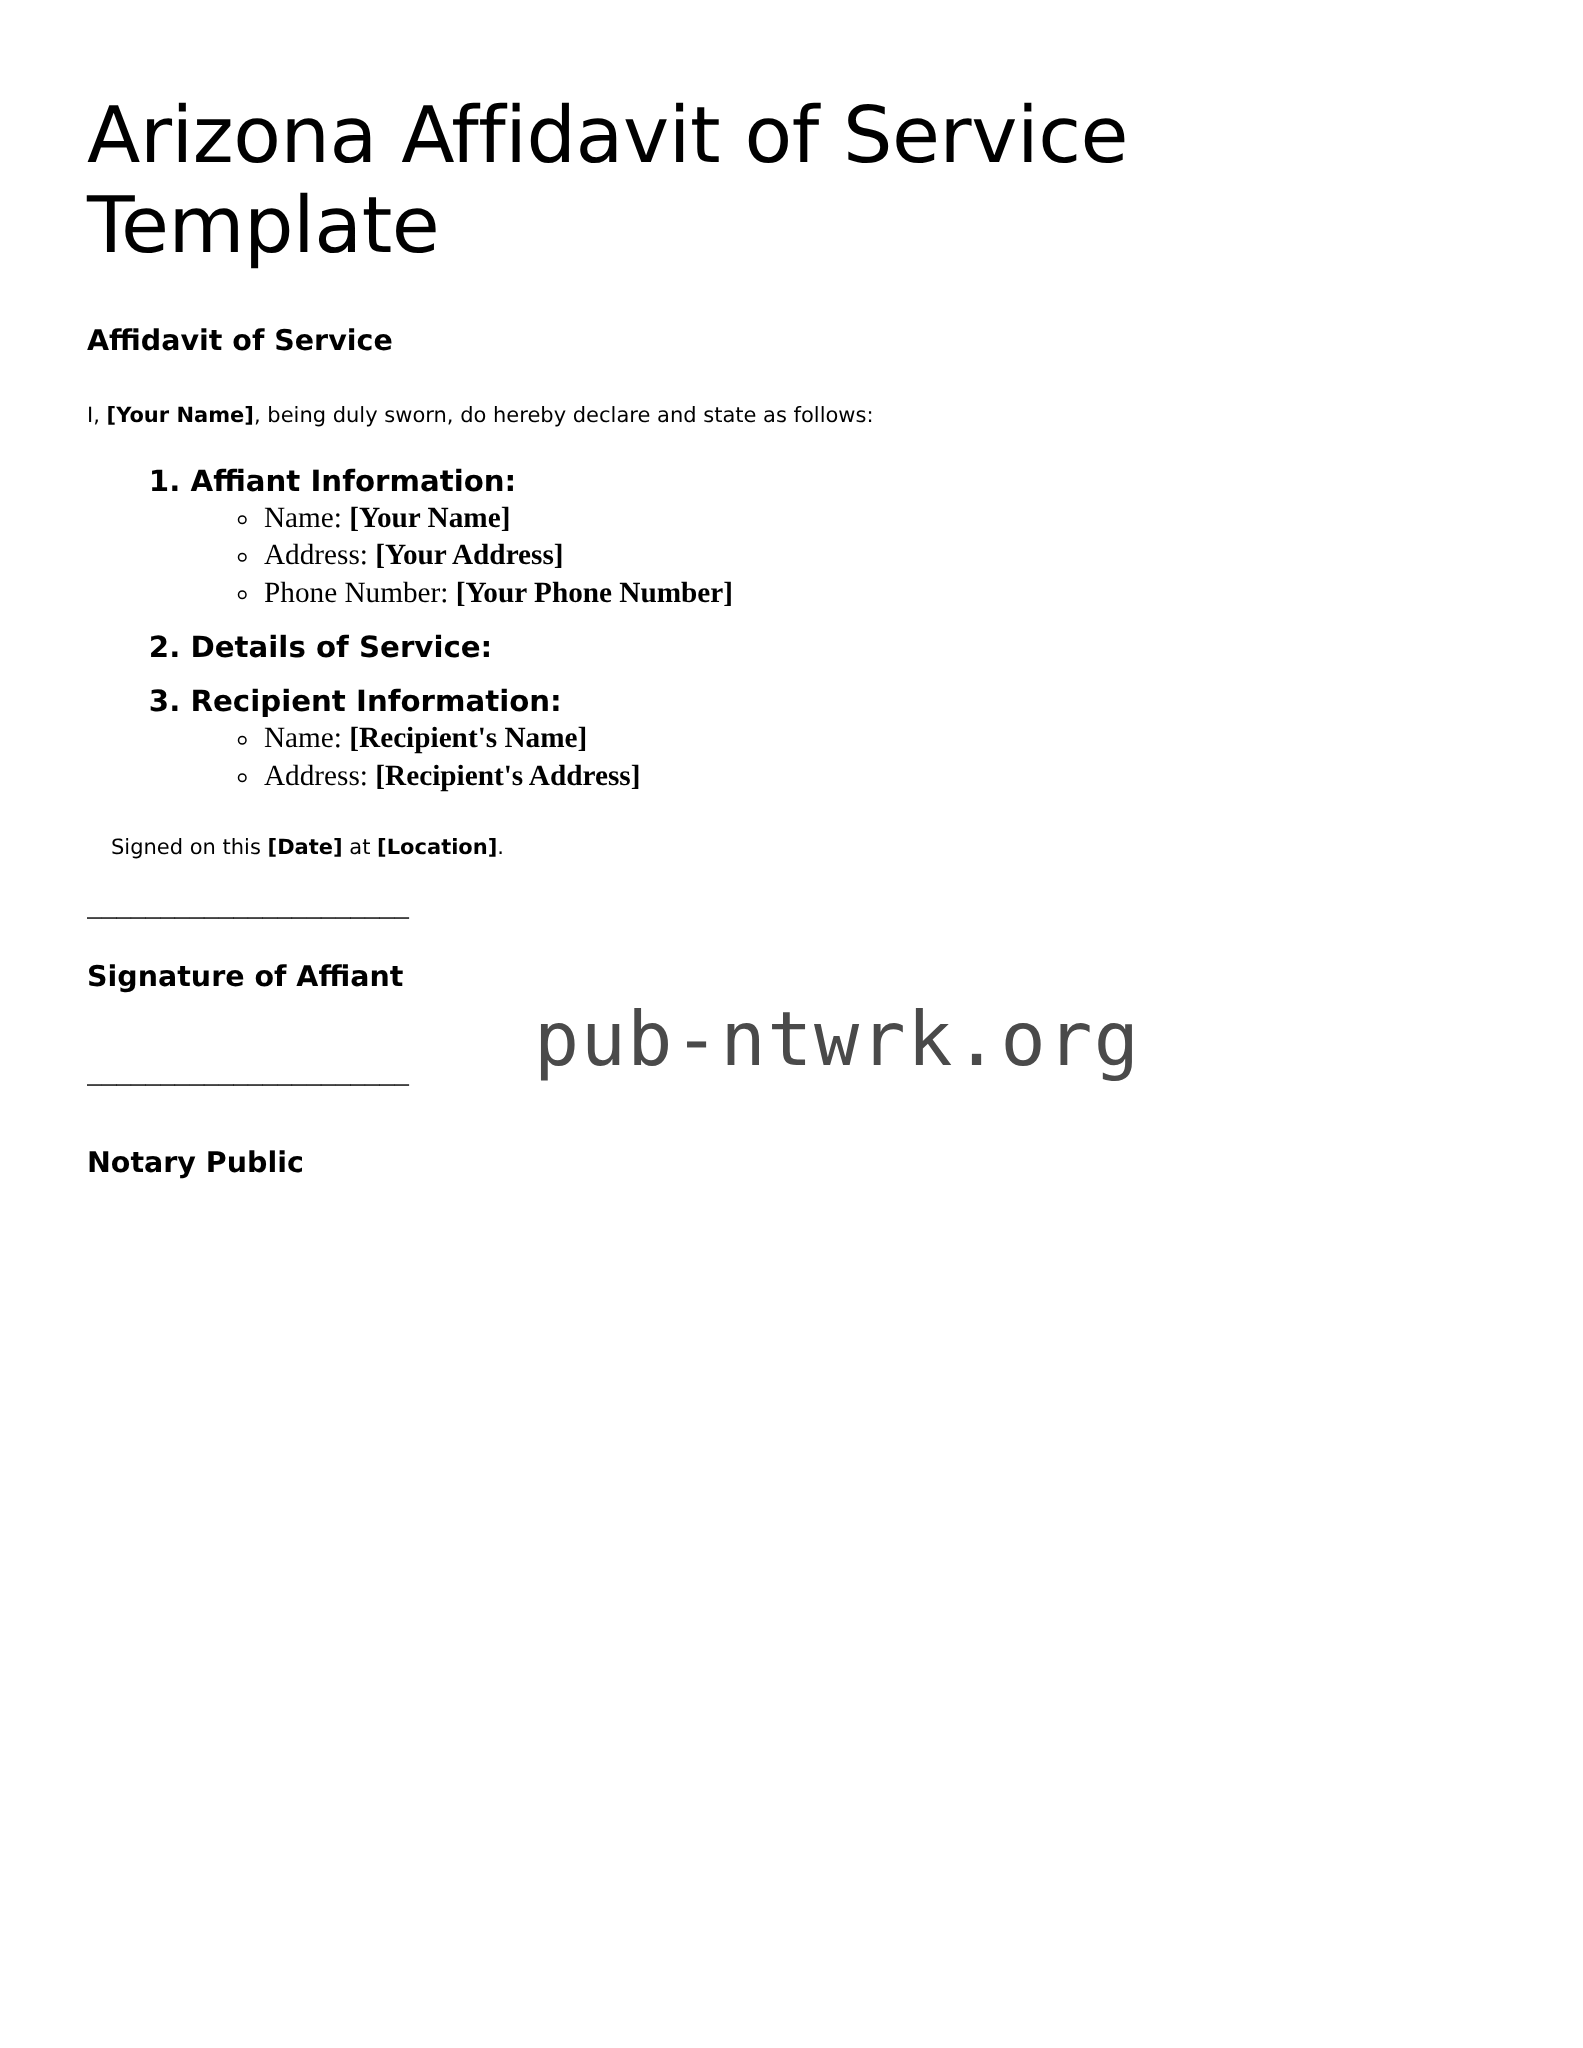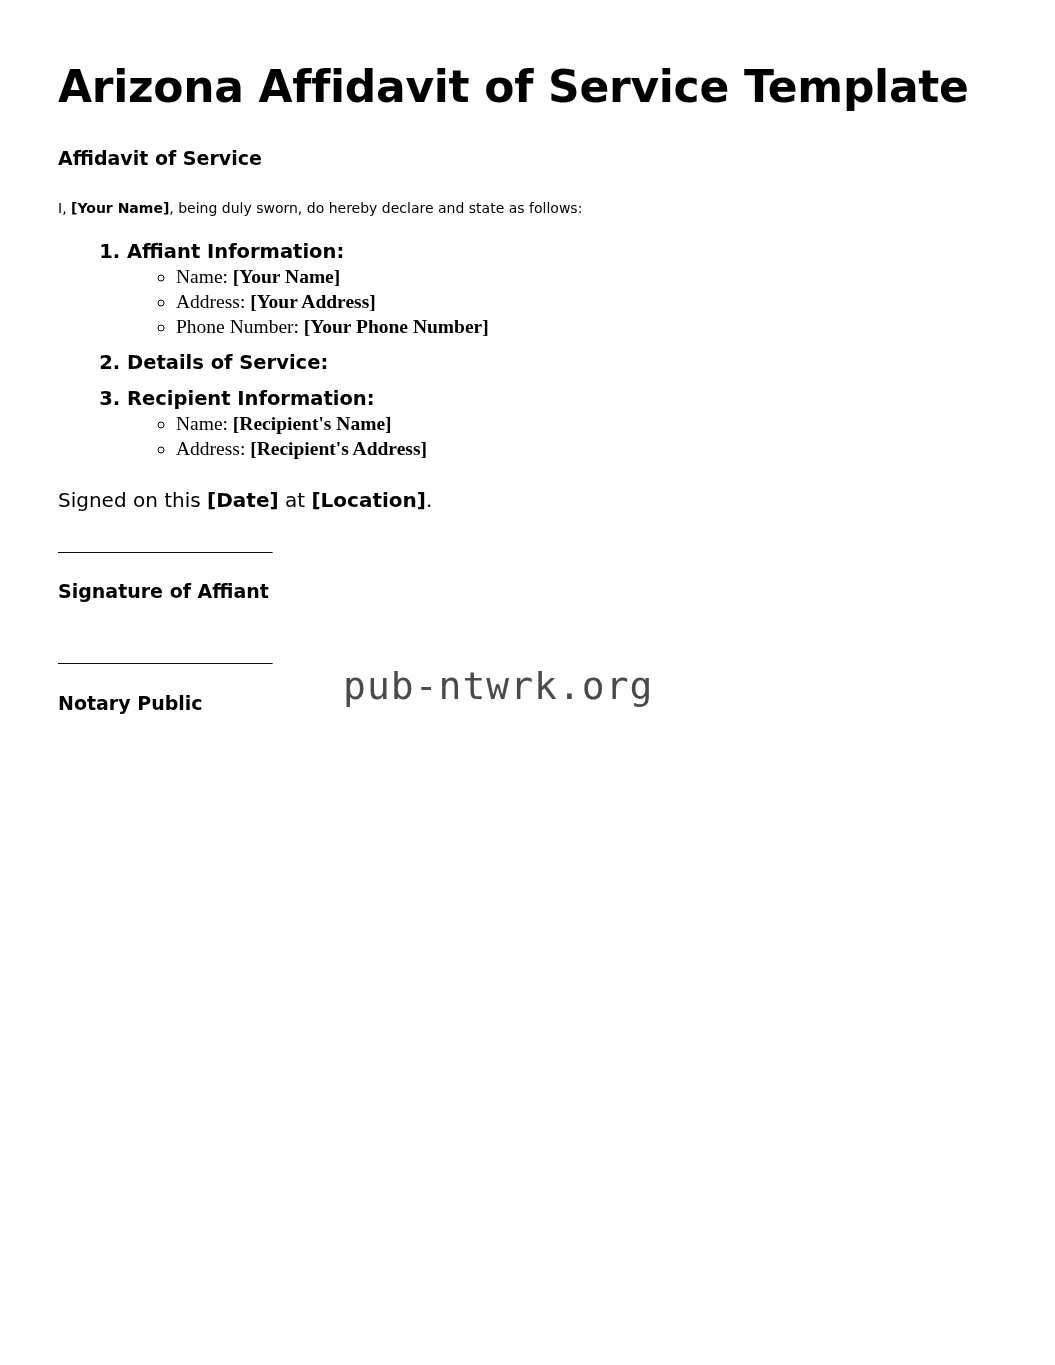--- a/index.html
+++ b/index.html
@@ -17,22 +17,22 @@
     -webkit-font-smoothing: antialiased;
   }
   .page {
     position: relative;
     padding: 62px 68px 0 58px;
     box-sizing: border-box;
     width: 1055px;
   }
 
   .doc-title {
-    font-size: 44px;
-    font-weight: bold;
+    font-size: 52px;
+    font-weight: normal;
     line-height: 1.15;
     letter-spacing: -0.3px;
     margin: 0 0 34px 0;
   }
 
   .intro-para {
     font-size: 19.5px;
     line-height: 1.45;
     margin: 0 0 29px 0;
   }
@@ -84,23 +84,23 @@
   }
 
   .certify-para {
     font-size: 19.5px;
     line-height: 1.33;
     margin: 0 0 25px 0;
     max-width: 870px;
   }
 
   .signed-para {
-    font-size: 20px;
+    font-size: 14px;
     line-height: 1.45;
-    margin: 0 0 0 0;
+    margin: 0 0 0 16px;
     position: relative;
     z-index: 2;
   }
 
   .sig-rule {
     font-size: 19.5px;
     line-height: 1.0;
     letter-spacing: 0;
     margin: 20px 0 0 0;
     white-space: nowrap;
@@ -114,29 +114,29 @@
     font-size: 19px;
     font-weight: bold;
     margin: 21px 0 0 0;
   }
 
   .notary-rule {
     margin-top: 44px;
   }
 
   .notary-caption {
-    margin-top: 22px;
+    margin-top: 34px;
   }
 
   .watermark {
     position: absolute;
-    left: 343px;
+    left: 356px;
     top: 664px;
     font-family: "DejaVu Sans Mono", monospace;
-    font-size: 38px;
+    font-size: 50px;
     letter-spacing: 1px;
     color: #4a4a4a;
     white-space: nowrap;
     z-index: 1;
     pointer-events: none;
   }
 
   b { font-weight: bold; }
 </style>
 </head>

